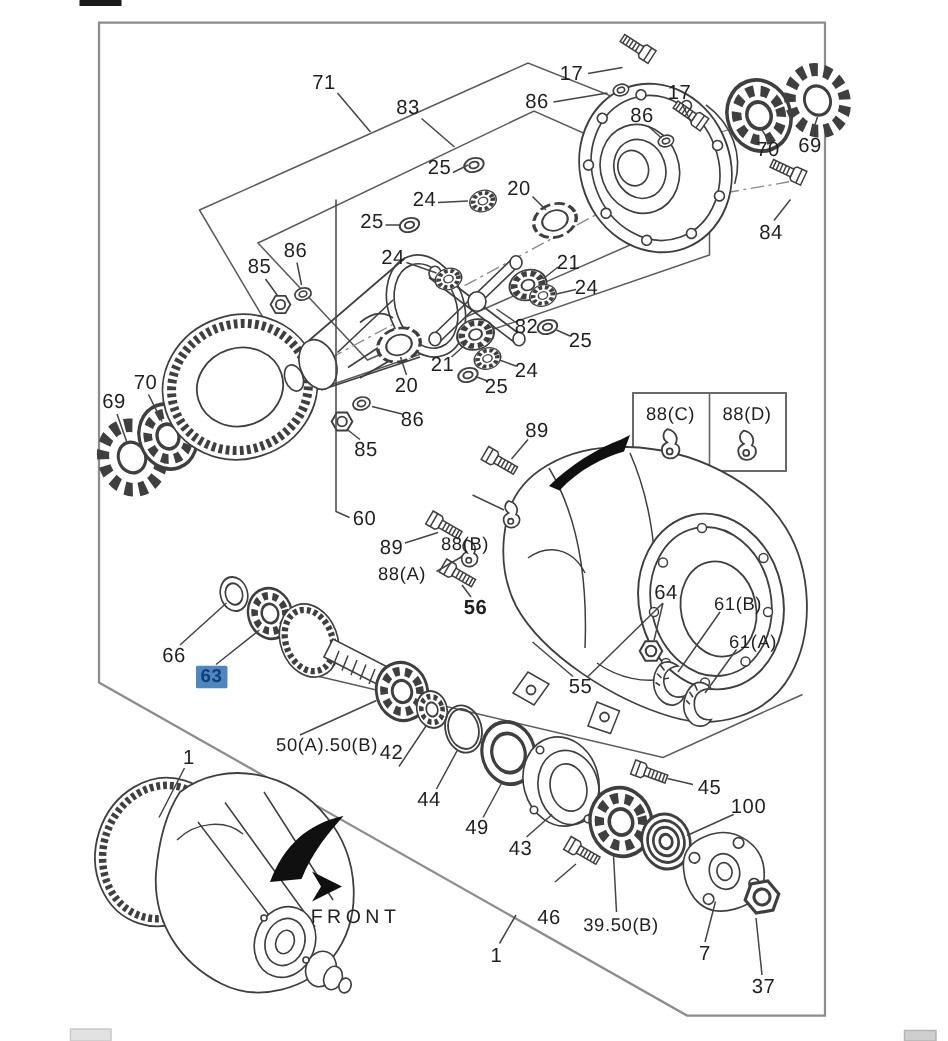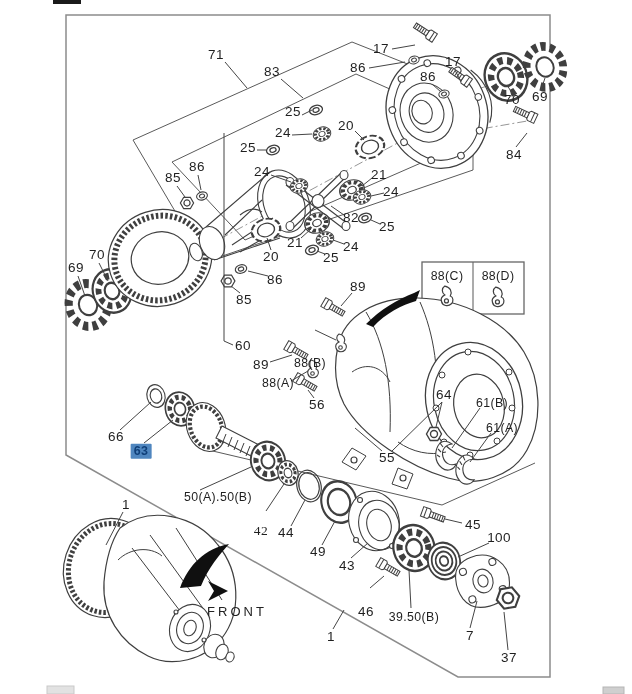--- a/index.html
+++ b/index.html
@@ -345,32 +345,32 @@
       <div class="callout" style="left: 173px; top: 178px;">85</div>
       <div class="callout" style="left: 197px; top: 167px;">86</div>
       <div class="callout" style="left: 275px; top: 280px;">86</div>
       <div class="callout" style="left: 244px; top: 300px;">85</div>
       <div class="callout" style="left: 76px; top: 268px;">69</div>
       <div class="callout" style="left: 97px; top: 255px;">70</div>
       <div class="callout" style="left: 243px; top: 346px;">60</div>
       <div class="callout" style="left: 358px; top: 287px;">89</div>
       <div class="callout paren" style="left: 310px; top: 322px; margin-top: 41px;">88(B)</div>
       <div class="callout" style="left: 261px; top: 365px;">89</div>
-      <div class="callout paren" style="left: 278px; top: 383px; text-align: right;">88(A)</div>
-      <div class="callout" style="left: 317px; top: 405px;">56</div>
+      <div class="callout paren" style="left: 268px; top: 383px; text-align: right;">88(A)</div>
+      <div class="callout" style="left: 317px; top: 405px; font-weight: bold;">56</div>
       <div class="callout" style="left: 387px; top: 458px;">55</div>
       <div class="callout paren" style="left: 447px; top: 276px;">88(C)</div>
       <div class="callout paren" style="left: 498px; top: 276px;">88(D)</div>
       <div class="callout" style="left: 444px; top: 395px;">64</div>
       <div class="callout paren" style="left: 492px; top: 403px;">61(B)</div>
       <div class="callout paren" style="left: 502px; top: 428px;">61(A)</div>
       <div class="callout" style="left: 116px; top: 437px;">66</div>
       <div class="callout hl" style="left: 141px; top: 451px;">63</div>
       <div class="callout paren" style="left: 218px; top: 497px;">50(A).50(B)</div>
-      <div class="callout" style="left: 261px; top: 531px; font-family: Liberation Serif, serif;">42</div>
+      <div class="callout" style="left: 261px; top: 502px;">42</div>
       <div class="callout" style="left: 286px; top: 533px;">44</div>
       <div class="callout" style="left: 318px; top: 552px;">49</div>
       <div class="callout" style="left: 347px; top: 566px;">43</div>
       <div class="callout" style="left: 366px; top: 612px;">46</div>
       <div class="callout" style="left: 473px; top: 525px;">45</div>
       <div class="callout" style="left: 499px; top: 538px;">100</div>
       <div class="callout paren" style="left: 414px; top: 617px;">39.50(B)</div>
       <div class="callout" style="left: 470px; top: 636px;">7</div>
       <div class="callout" style="left: 509px; top: 658px;">37</div>
       <div class="callout" style="left: 126px; top: 505px;">1</div>

